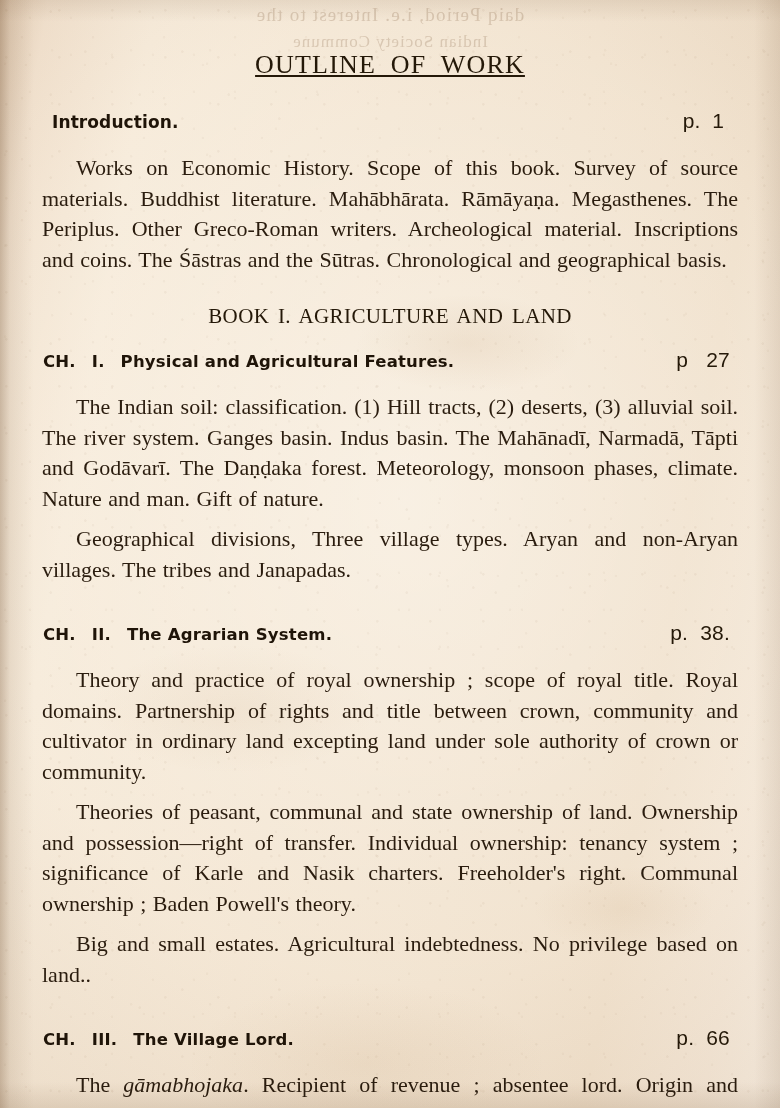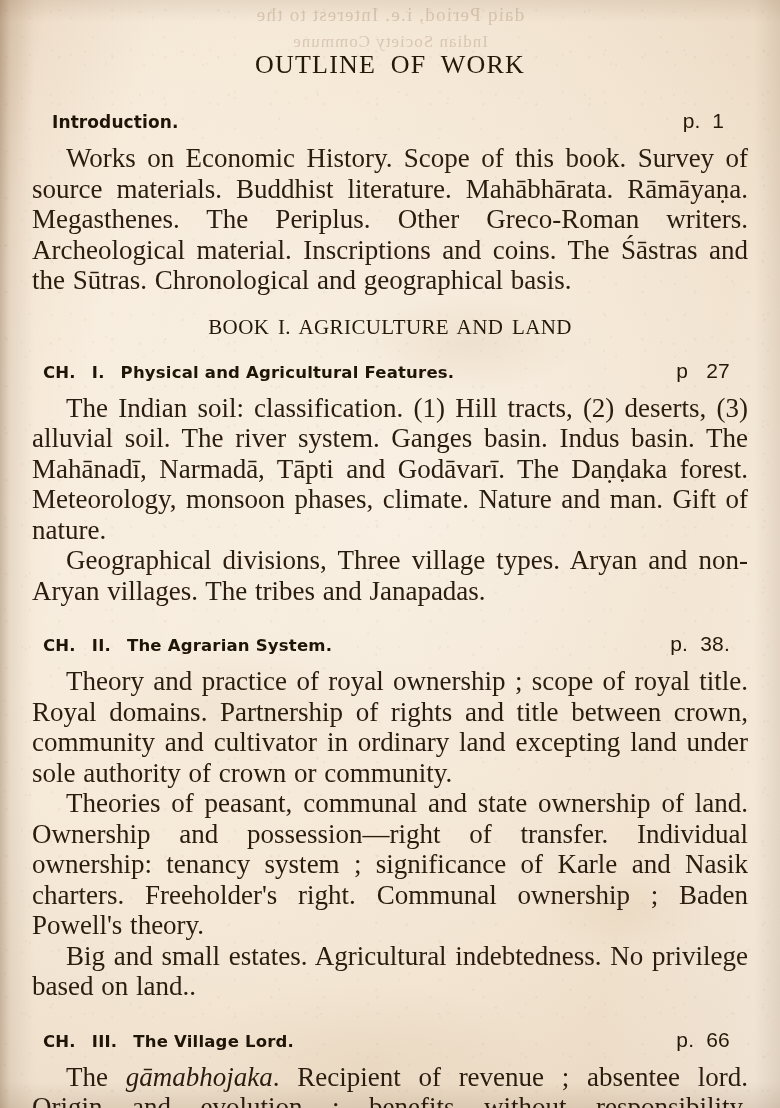--- a/index.html
+++ b/index.html
@@ -83,20 +83,21 @@
   }
 
   .main-title {
     text-align: center;
     font-size: 26px;
     letter-spacing: 1.2px;
     word-spacing: 7px;
     margin-top: 52px;
     line-height: 1;
     color: #241808;
+    text-decoration: underline;
   }
 
   .entry-head {
     display: flex;
     align-items: baseline;
     font-weight: bold;
     font-family: "DejaVu Sans", "Liberation Sans", sans-serif;
     color: #1f1408;
   }
   .entry-head .title-part {
@@ -125,26 +126,26 @@
     font-size: 16.5px;
     padding-left: 11px;
     letter-spacing: 0.2px;
   }
   .ch-head .ch-label { white-space: pre; }
   .ch-head .ch-num { white-space: pre; }
   .ch-head .ch-title { }
   .ch-head .pagenum { padding-right: 18px; }
 
   .para {
-    font-size: 27px;
+    font-size: 22px;
     line-height: 30.5px;
     text-align: justify;
     text-align-last: left;
     text-indent: 34px;
-    margin: 0;
+    margin: 10px;
     color: #2a1c0e;
     word-spacing: 1px;
     -webkit-hyphens: none;
     hyphens: none;
   }
   .para i { font-style: italic; }
 
   .book-head {
     text-align: center;
     font-size: 21px;

